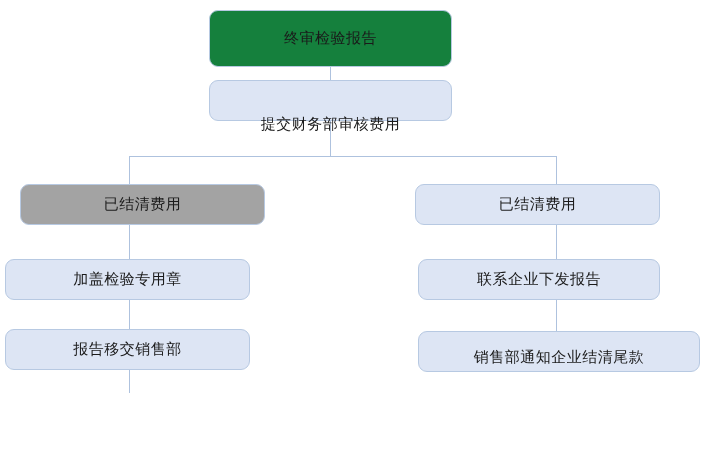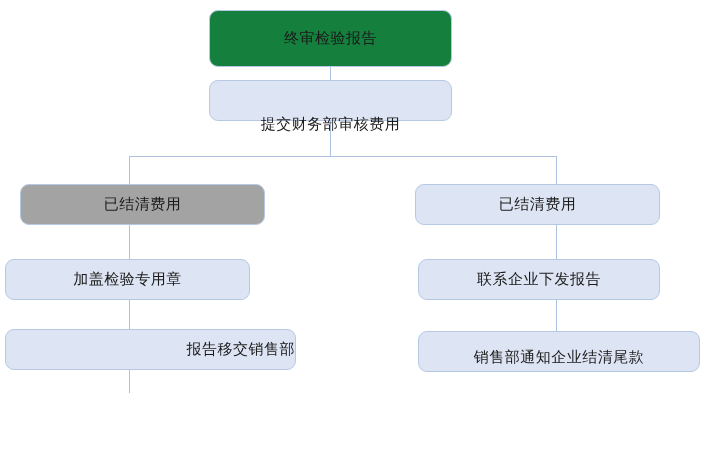--- a/index.html
+++ b/index.html
@@ -63,21 +63,21 @@
     </div>
     <div class="node" style="left: 209px; top: 80px; width: 243px; height: 41px; background: rgb(221, 229, 244); border-color: rgb(183, 201, 226);">
       <span class="node-label" style="color: rgb(26, 26, 26); margin-top: 48px;">提交财务部审核费用</span>
     </div>
     <div class="node" style="left: 20px; top: 184px; width: 245px; height: 41px; background: #a3a3a3; border-color: rgb(183, 201, 226);">
       <span class="node-label" style="color: rgb(26, 26, 26);">已结清费用</span>
     </div>
     <div class="node" style="left: 5px; top: 259px; width: 245px; height: 41px; background: rgb(221, 229, 244); border-color: rgb(183, 201, 226);">
       <span class="node-label" style="color: rgb(26, 26, 26);">加盖检验专用章</span>
     </div>
-    <div class="node" style="left: 5px; top: 329px; width: 291px; height: 41px; background: rgb(221, 229, 244); border-color: rgb(183, 201, 226); justify-content: flex-end;">
+    <div class="node" style="left: 5px; top: 329px; width: 245px; height: 41px; background: rgb(221, 229, 244); border-color: rgb(183, 201, 226);">
       <span class="node-label" style="color: rgb(26, 26, 26);">报告移交销售部</span>
     </div>
     <div class="node" style="left: 415px; top: 184px; width: 245px; height: 41px; background: rgb(221, 229, 244); border-color: rgb(183, 201, 226);">
       <span class="node-label" style="color: rgb(26, 26, 26);">已结清费用</span>
     </div>
     <div class="node" style="left: 418px; top: 259px; width: 242px; height: 41px; background: rgb(221, 229, 244); border-color: rgb(183, 201, 226);">
       <span class="node-label" style="color: rgb(26, 26, 26);">联系企业下发报告</span>
     </div>
     <div class="node" style="left: 418px; top: 331px; width: 282px; height: 41px; background: rgb(221, 229, 244); border-color: rgb(183, 201, 226);">
       <span class="node-label" style="color: rgb(26, 26, 26); margin-top: 12px;">销售部通知企业结清尾款</span>

